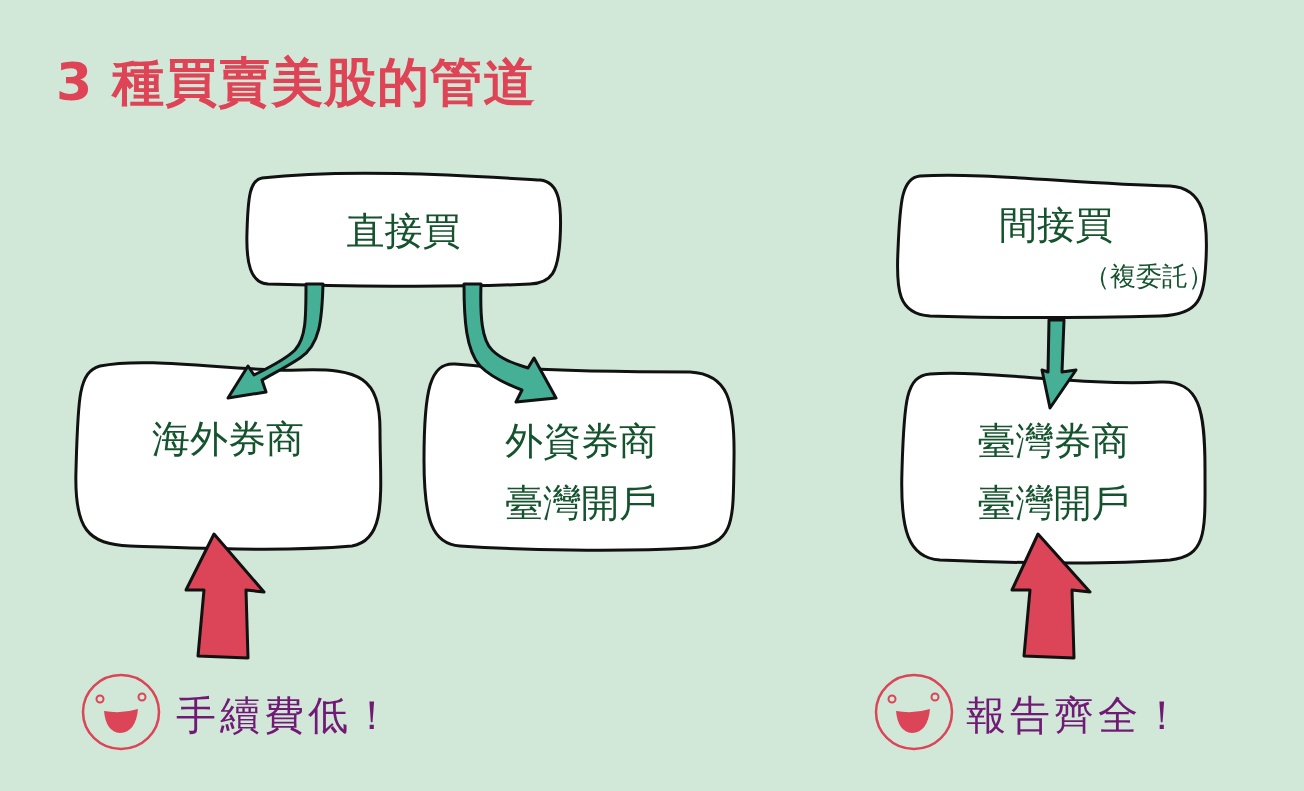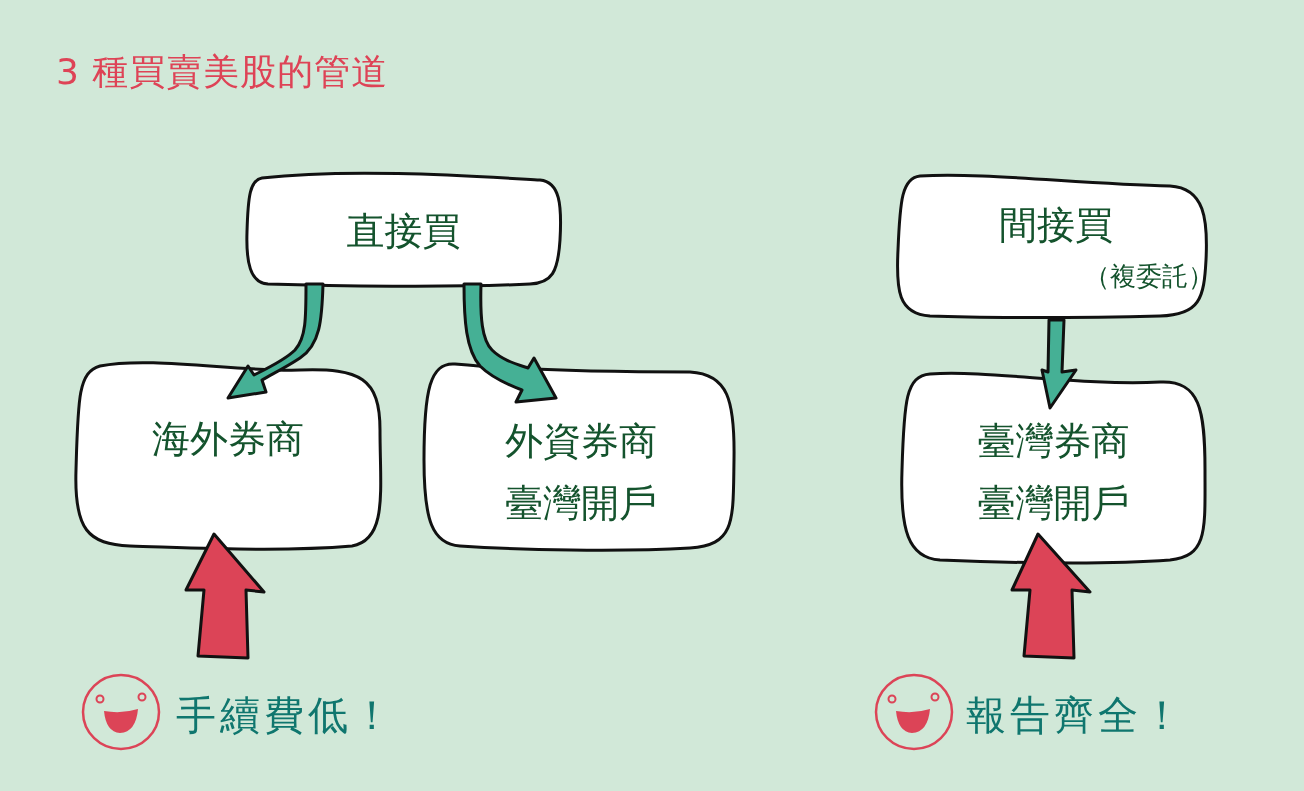--- a/index.html
+++ b/index.html
@@ -4,31 +4,31 @@
 <style>
   html, body { margin: 0; padding: 0; }
   body {
     width: 1304px; height: 791px; overflow: hidden;
     background: #D1E8D8;
     font-family: "DejaVu Sans", "Liberation Sans", sans-serif;
     position: relative;
   }
   .title {
     position: absolute; left: 56px; top: 48px;
-    font-size: 36px; font-weight: normal; color: #DE4356;
+    font-size: 52px; font-weight: bold; color: #DE4356;
     letter-spacing: 1px; white-space: nowrap;
   }
   svg.canvas { position: absolute; left: 0; top: 0; }
   .node-text {
     position: absolute; text-align: center; color: #14532d;
     font-size: 38px; line-height: 62px; white-space: nowrap;
   }
   .node-sub { font-size: 26px; line-height: 40px; display: block; text-align: right; }
   .slogan {
-    position: absolute; color: #0f766e; font-size: 40px;
+    position: absolute; color: #701a75; font-size: 40px;
     font-family: "DejaVu Sans", sans-serif; white-space: nowrap;
     letter-spacing: 4px;
   }
 </style>
 </head>
 <body>
 
 <div class="title">3 種買賣美股的管道</div>
 
 <svg class="canvas" width="1304" height="791" viewBox="0 0 1304 791">

